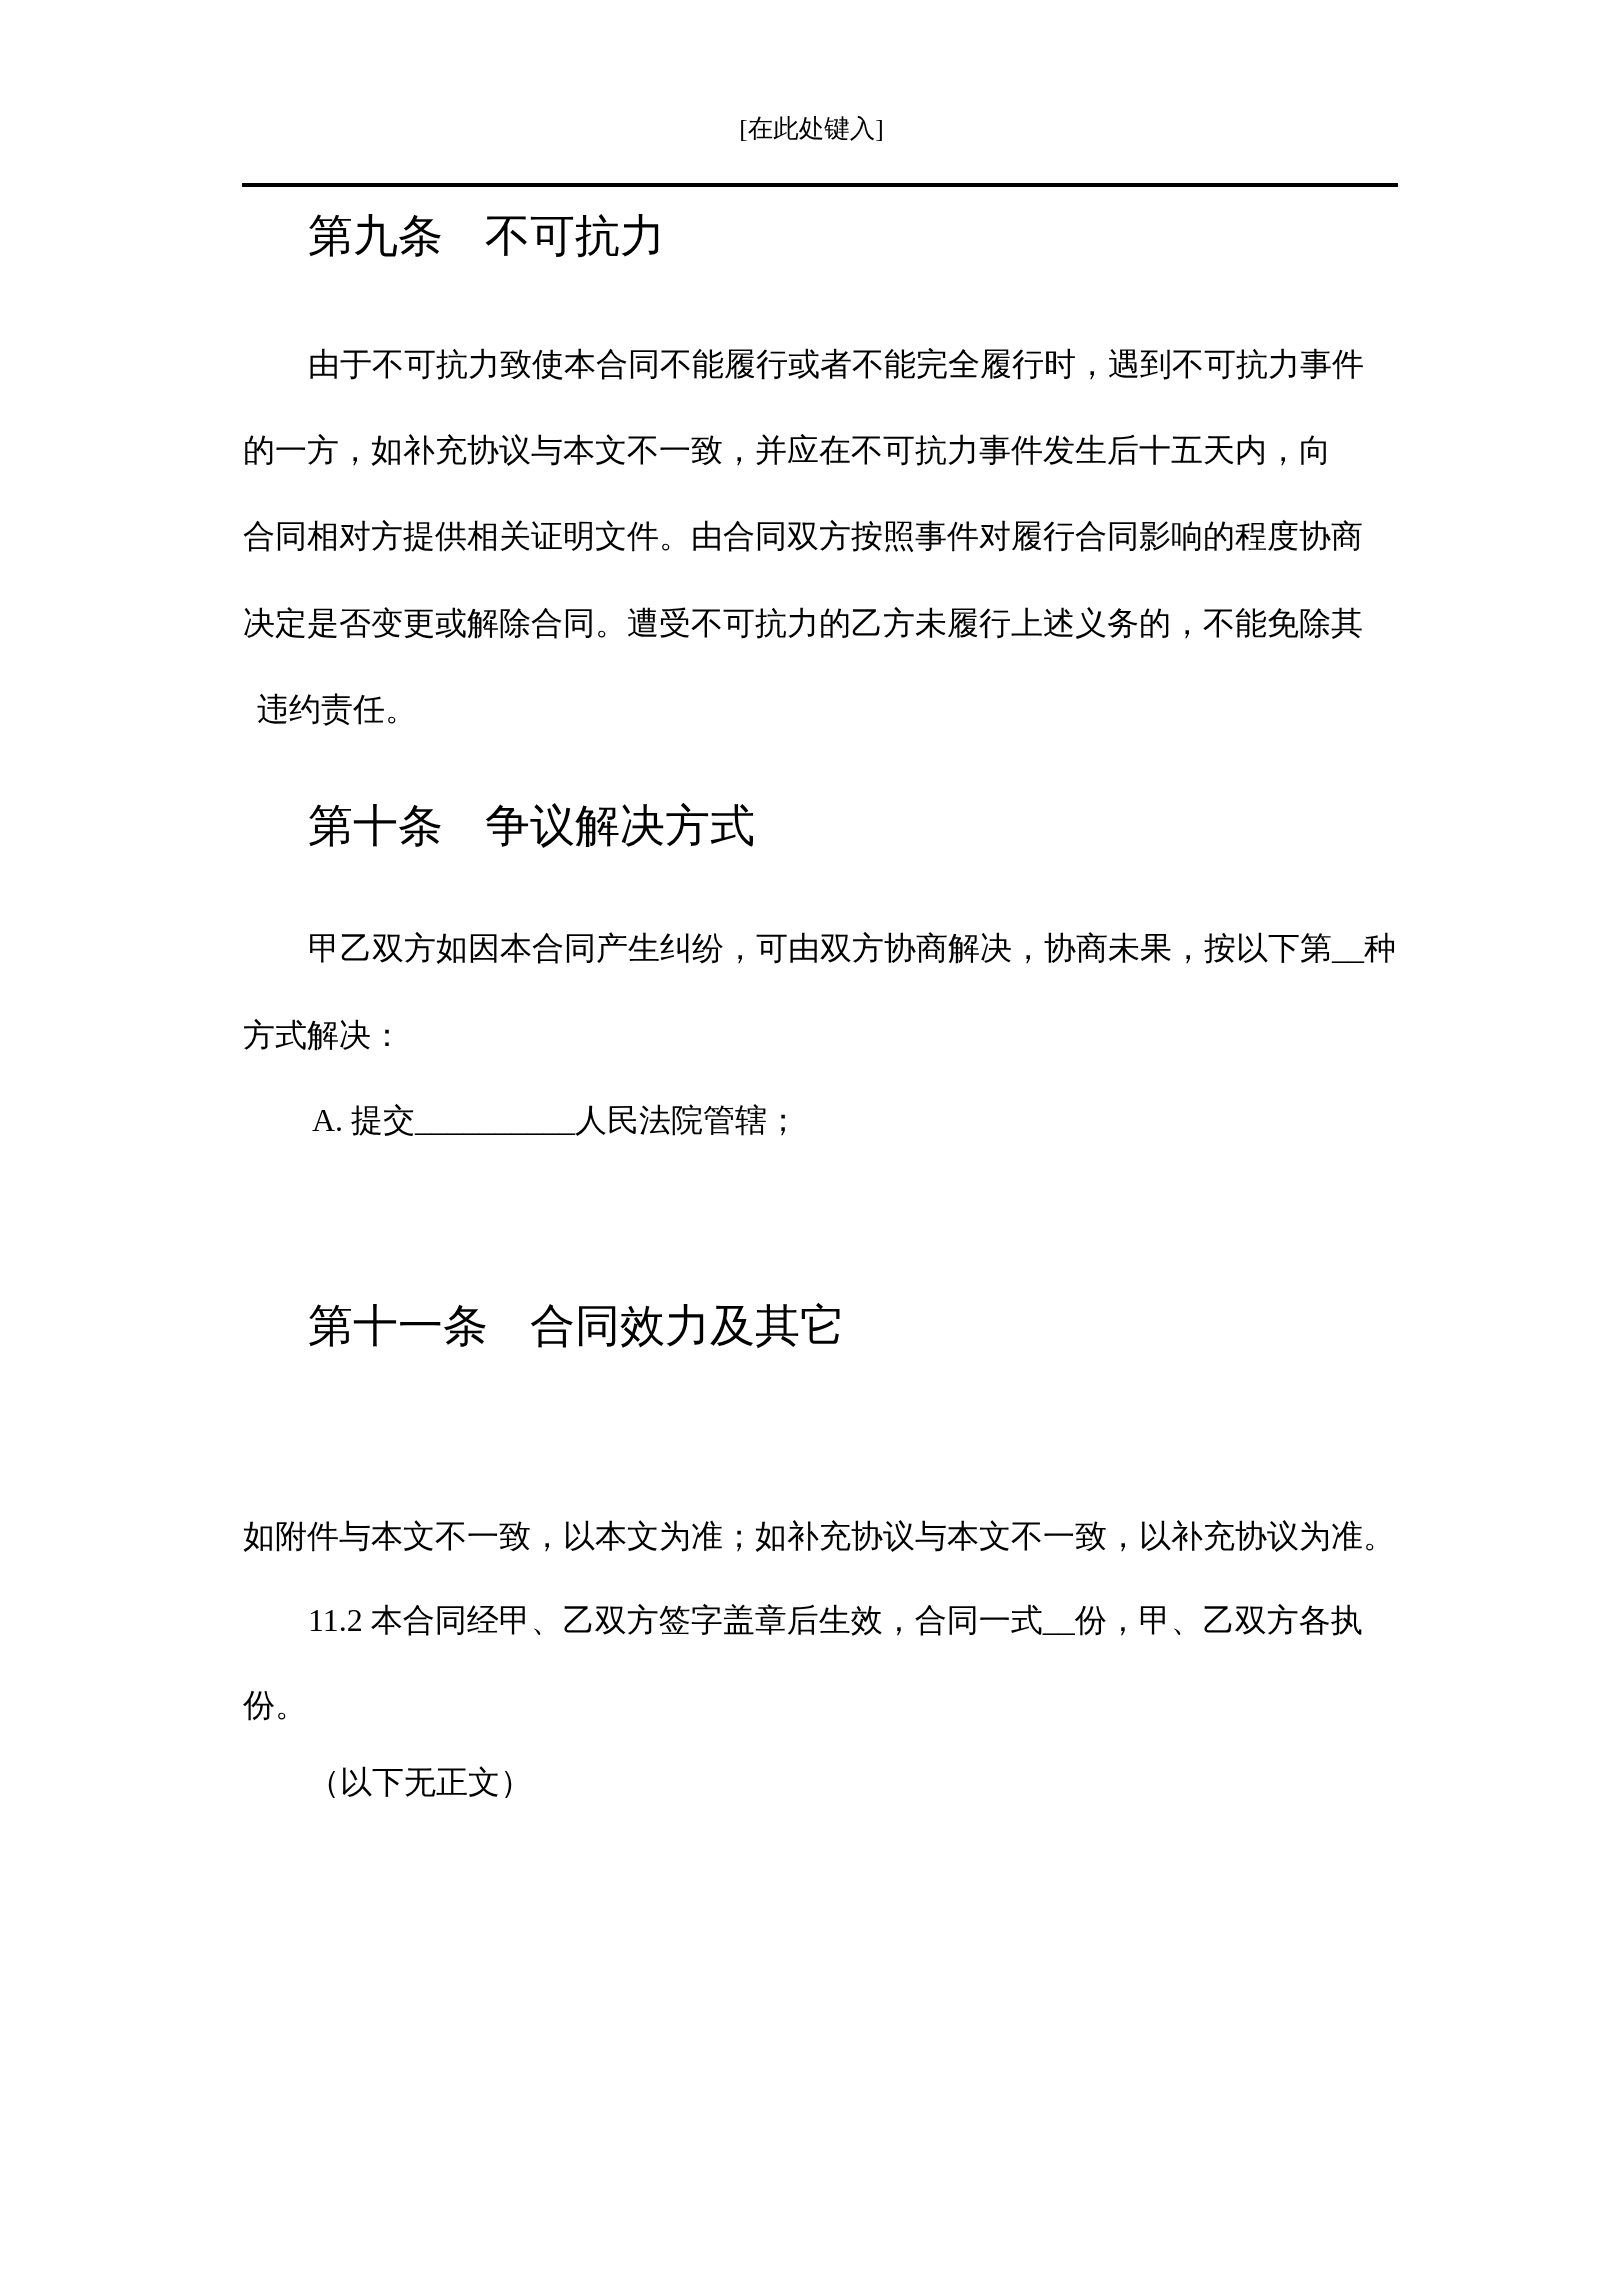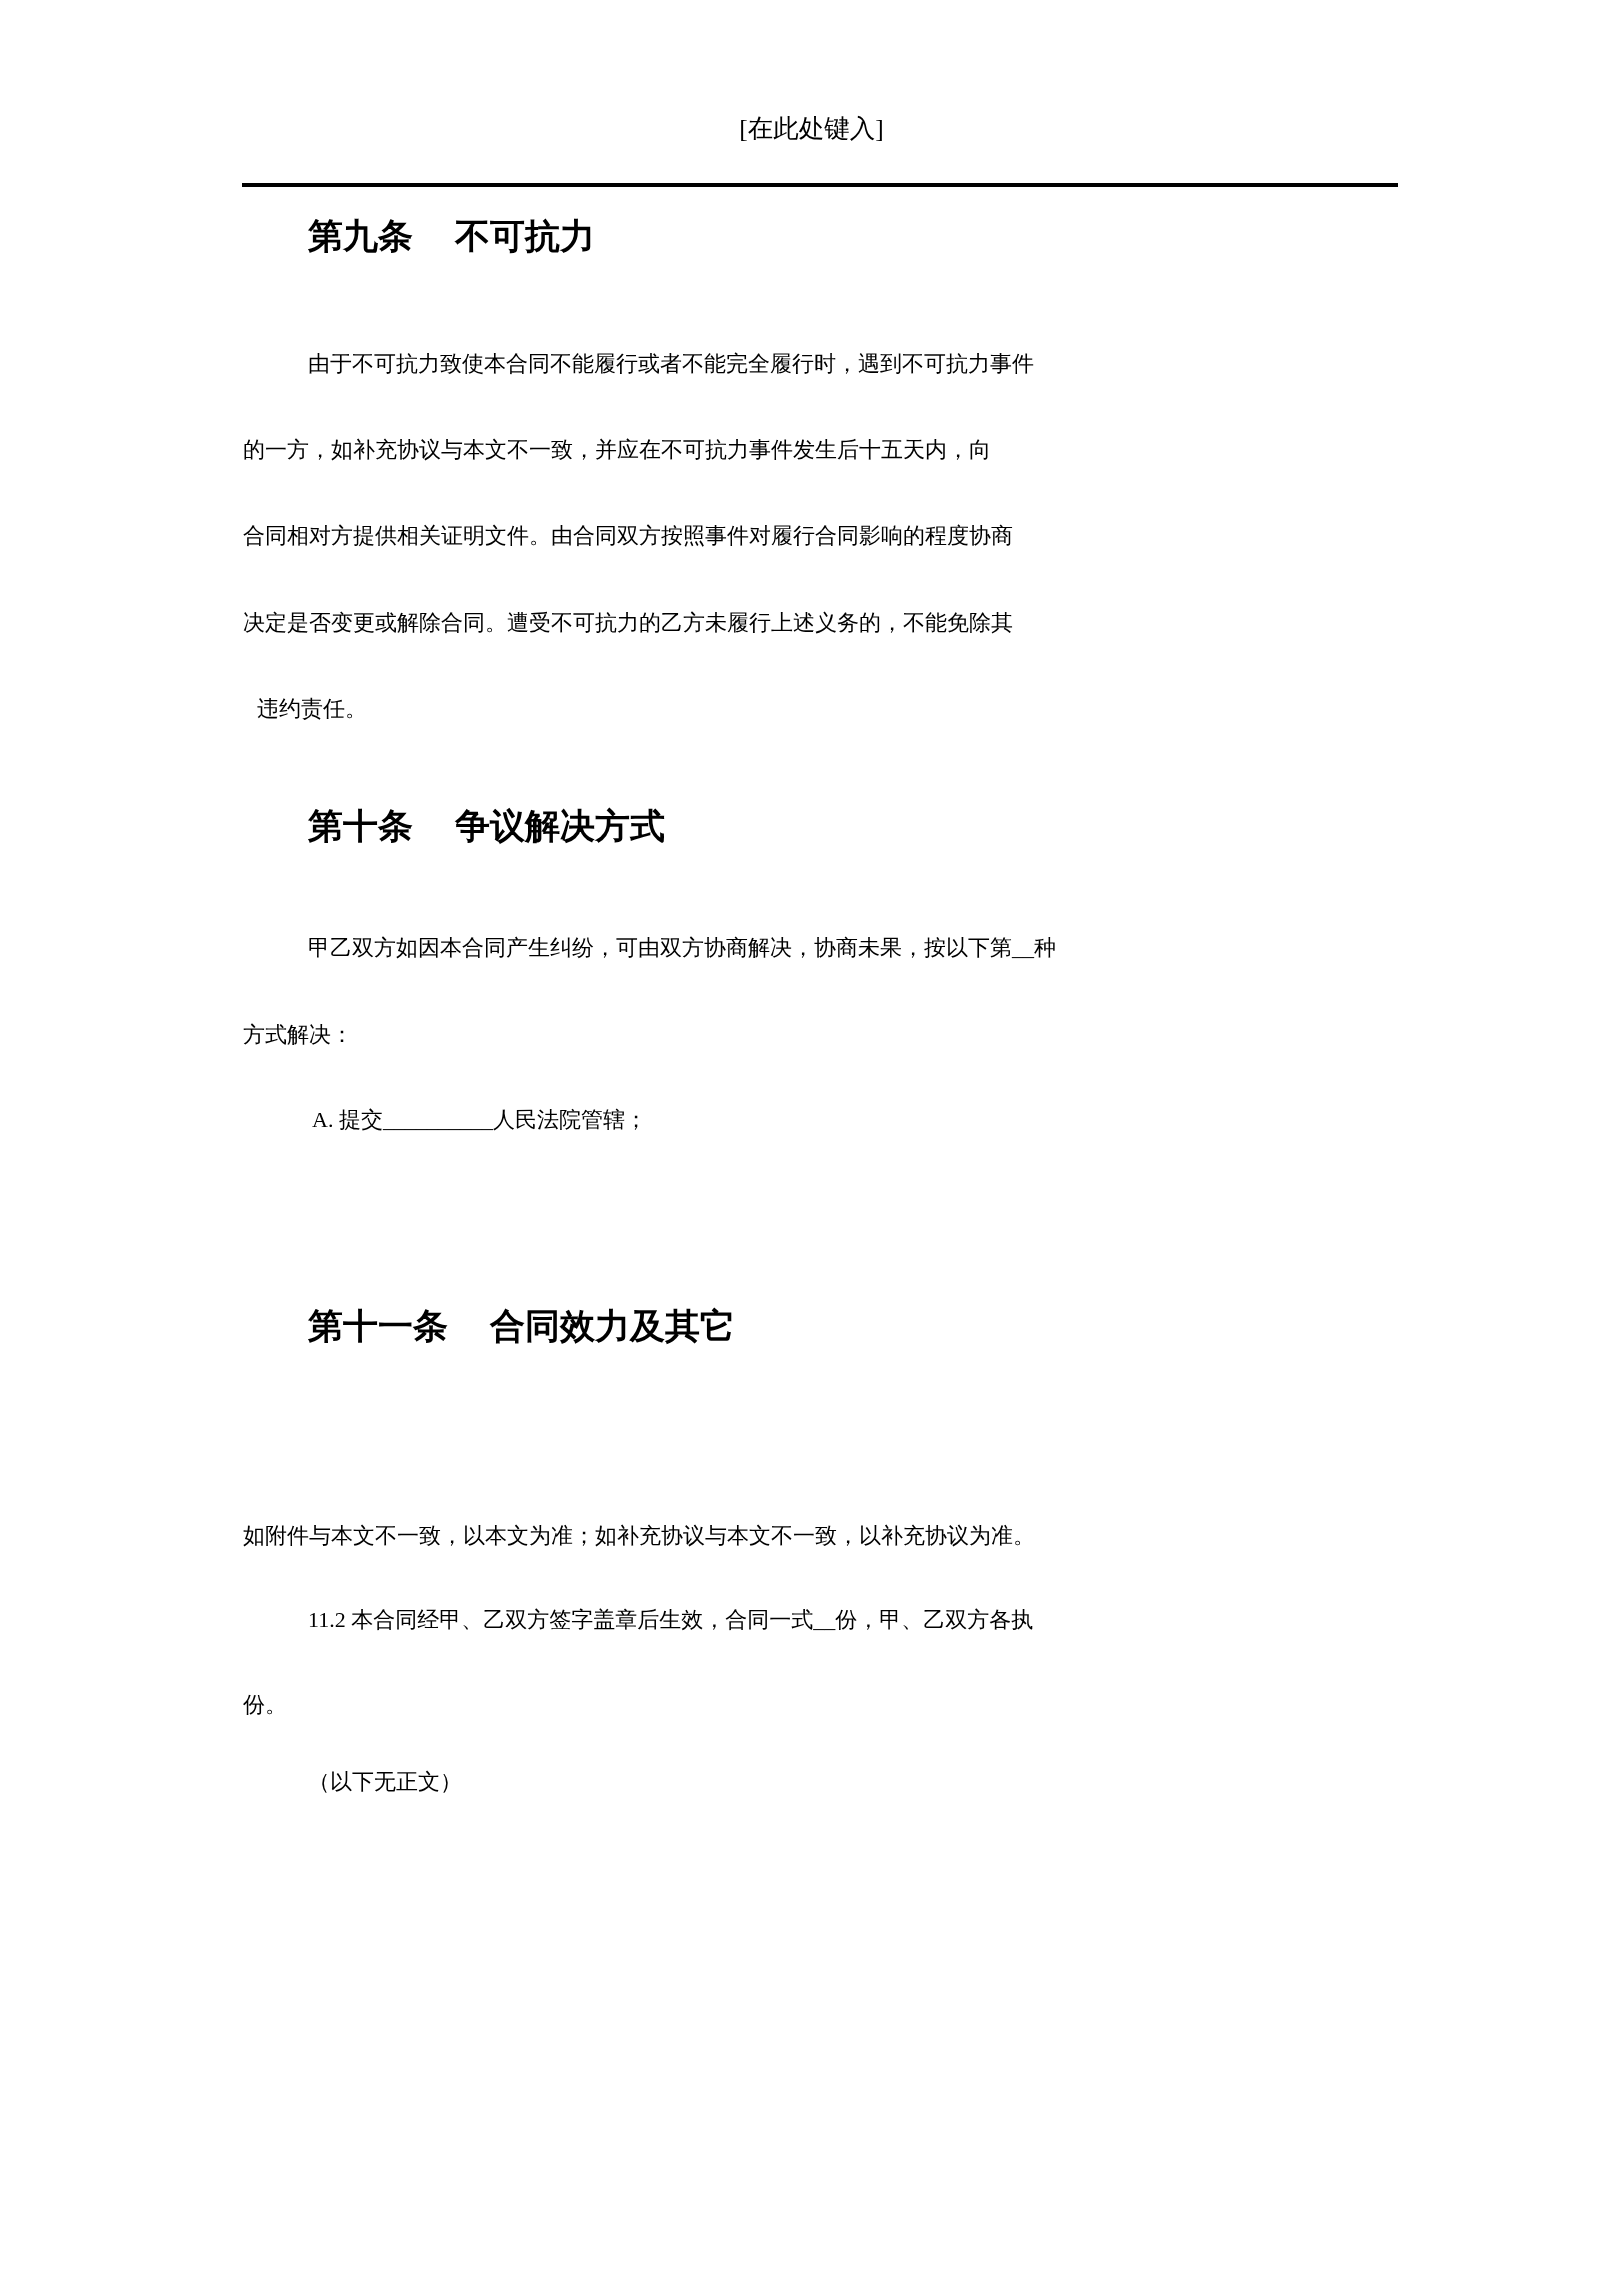--- a/index.html
+++ b/index.html
@@ -28,31 +28,31 @@
   .rule {
     position: absolute;
     left: 242px;
     width: 1156px;
     height: 3.6px;
     background: #000000;
   }
   .heading {
     position: absolute;
     font-family: "Liberation Sans", sans-serif;
-    font-weight: bold;
-    font-size: 35px;
+    font-weight: normal;
+    font-size: 45px;
     line-height: 40px;
     white-space: nowrap;
   }
   .heading .article-title {
     margin-left: 42px;
   }
   .line {
     position: absolute;
-    font-size: 22px;
+    font-size: 32px;
     line-height: 40px;
     white-space: nowrap;
   }
   .ftr-text {
     position: absolute;
     left: 0;
     width: 1623px;
     text-align: center;
     font-size: 26px;
     line-height: 33px;

